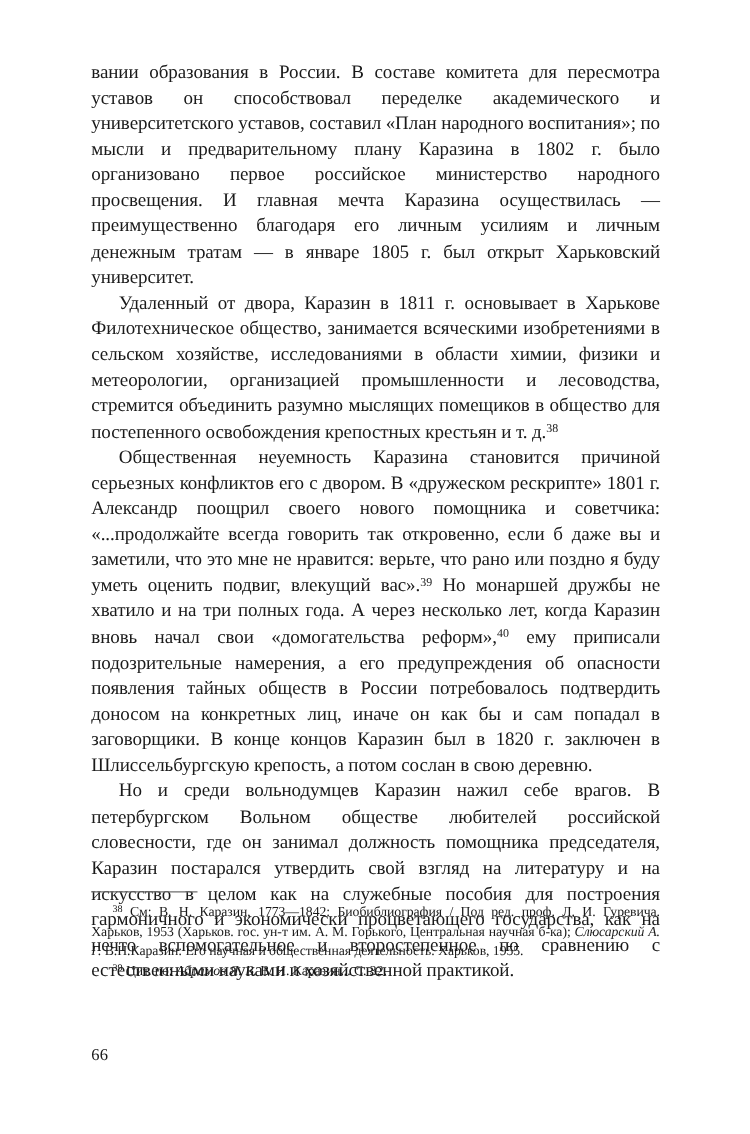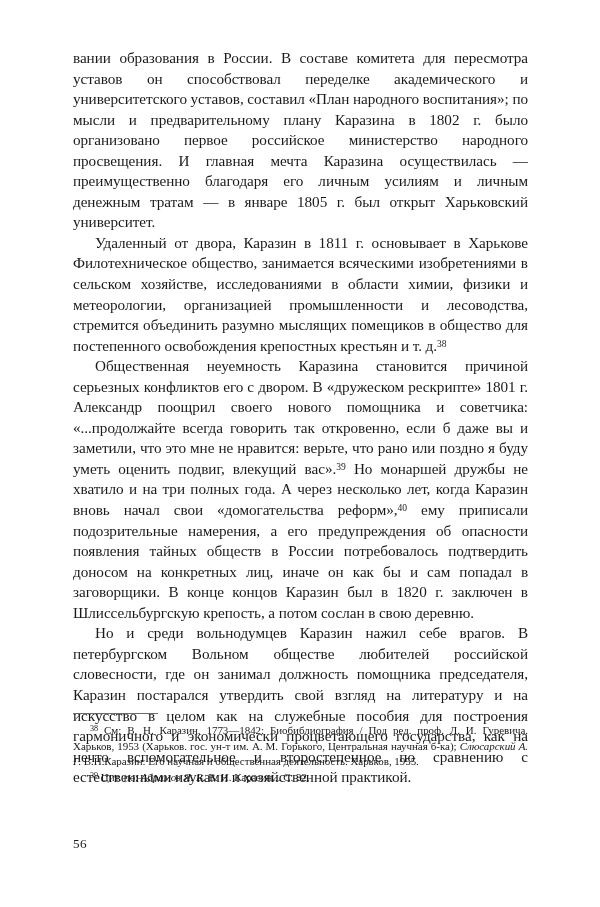--- a/index.html
+++ b/index.html
@@ -105,15 +105,15 @@
 
     <div class="fn-rule"></div>
 
     <p class="footnote"><span class="fn-num">38</span> <span>См: В. Н. Каразин, 1773—1842: Биобиблиография / Под ред. проф. Л. И. Гуревича. Харьков, 1953 (Харьков. гос. ун-т им. А. М. Горького, Центральная научная б-ка); </span><i>Слюсарский А. Г.</i><span> В.Н.Каразин: Его научная и общественная деятельность. Харьков, 1955.</span></p>
 
     <p class="footnote"><span class="fn-num">39</span> <span>Цит. по: </span><i>Абрамов Я. В.</i><span> В. Н. Каразин... С. 32.</span></p>
 
 
   </div>
 
-  <div class="page-number">56</div>
+  <div class="page-number">66</div>
 
 </div>
 
 </body></html>

